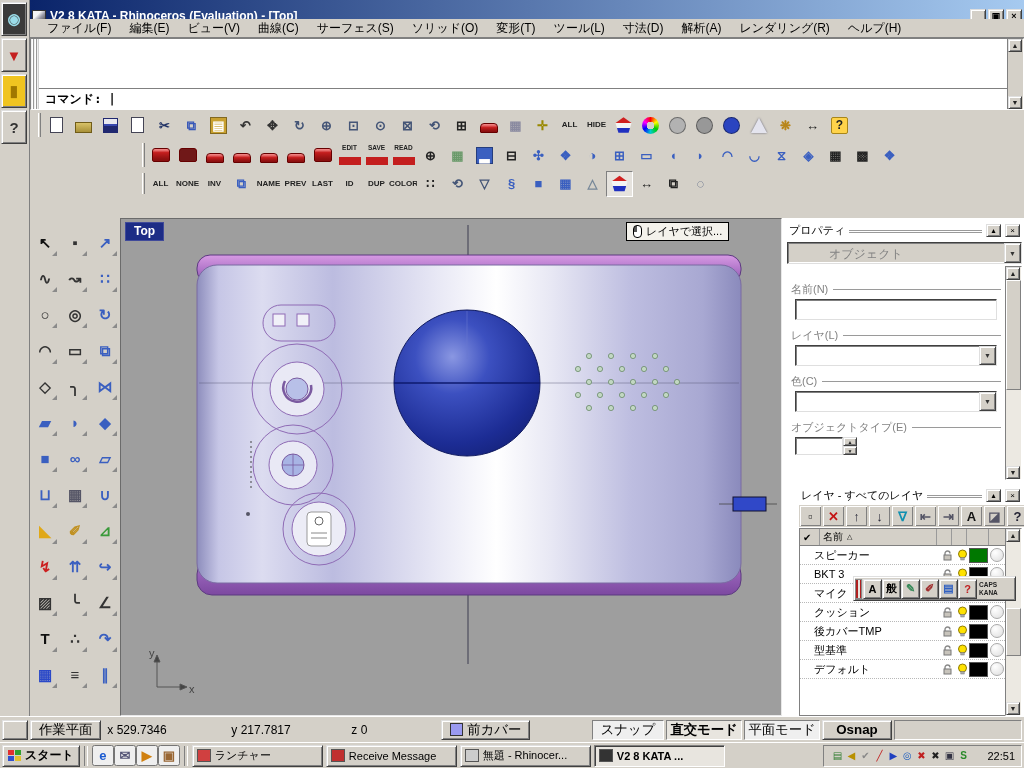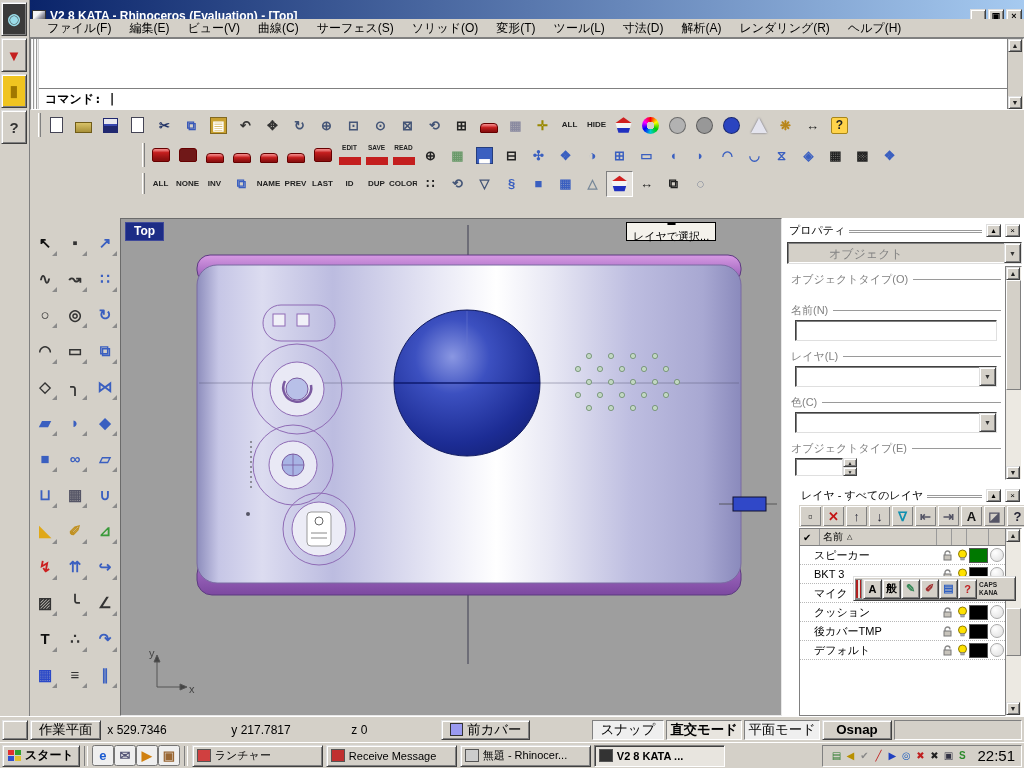--- a/index.html
+++ b/index.html
@@ -59,21 +59,21 @@
 
   
   #toolbox { left:30px; top:218px; width:90px; height:498px; background:#d4d0c8; display:grid; grid-template-columns:repeat(3,30px); grid-auto-rows:36px; justify-content:start; align-content:start; padding-top:6px; }
   #toolbox .tbtn { width:28px; height:31px; margin:auto; }
   #toolbox .tbtn::after { content:""; position:absolute; right:1px; bottom:1px; border-left:5px solid transparent; border-bottom:5px solid #8a8a8a; }
   #toolbox .ticon { font-size:15px; }
 
   
   #viewport { left:120px; top:218px; width:662px; height:498px; background:#9e9e9e; border:1px solid; border-color:#6b6b6b #e8e8e8 #e8e8e8 #6b6b6b; }
   #vp-label { position:absolute; left:4px; top:3px; background:#1c2c86; color:#fff; font-weight:bold; font-size:12px; padding:1px 8px 2px; border:1px solid #404a9a; }
-  #vp-pick { position:absolute; left:505px; top:3px; height:19px; background:#f4f2ec; border:1px solid #000; display:flex; align-items:center; padding:0 6px; font-size:11px; gap:4px;flex-direction:column; }
+  #vp-pick { position:absolute; left:505px; top:3px; height:19px; background:#f4f2ec; border:1px solid #000; display:flex; align-items:center; padding:0 6px; font-size:11px; gap:4px; }
   .mouse-ico { width:9px; height:13px; border:1px solid #000; border-radius:4px; background:linear-gradient(90deg,#555 48%,#fff 48%) no-repeat top/100% 55%, #fff; }
 
   
   #rightpanel { left:782px; top:218px; width:242px; height:498px; background:#ffffff; border-left:1px solid #fff; }
   .panel-hd { height:17px; display:flex; align-items:center; gap:4px; padding:0 2px; }
   .panel-hd .ttl { font-size:11px; white-space:nowrap; }
   .panel-hd .rule { flex:1; border-top:3px double #9a9a9a; margin-top:1px; }
   .panel-hd .hbtn { width:15px; height:13px; font-size:8px; display:flex; align-items:center; justify-content:center; }
   .dim { color:#828282; }
   .grpline { display:flex; align-items:center; gap:5px; font-size:11px; margin:6px 4px 2px; white-space:nowrap; }
@@ -118,21 +118,21 @@
   #start-btn { height:22px; display:flex; align-items:center; gap:3px; padding:0 5px; font-weight:bold; font-size:12px; }
   .winflag { width:14px; height:12px; display:grid; grid-template-columns:6px 6px; grid-auto-rows:5px; gap:1px; }
   .winflag i { display:block; }
   .tb-sep { width:4px; height:20px; border-left:1px solid #808080; border-right:1px solid #fff; margin:0 1px; }
   .ql { width:22px; height:21px; display:flex; align-items:center; justify-content:center; font-size:13px; font-weight:bold; }
   .task-btn { width:131px; height:22px; display:flex; align-items:center; gap:4px; padding:0 4px; font-size:11px; white-space:nowrap; overflow:hidden; }
   .task-btn .tico { width:14px; height:13px; flex:none; border:1px solid #555; }
   .task-btn.active { border-color:#808080 #fff #fff #808080; background:#e8e5df; font-weight:bold; box-shadow:inset 1px 1px 0 #404040; }
   #tray { margin-left:auto; height:22px; display:flex; align-items:center; padding:0 6px; gap:2px; }
   .tray-ico { width:14px; height:14px; display:flex; align-items:center; justify-content:center; font-size:10px; font-weight:bold; }
-  #clock { margin-left:6px; font-size:15px; }
+  #clock { margin-left:15px; font-size:11px; }
 </style>
 </head>
 <body>
 
 <div id="left-strip" class="abs">
   <div>
 
       <button class="sbtn raised2" style="background: rgb(58, 58, 58);">
         <span style="color: rgb(154, 220, 232);">◉</span>
       </button>
@@ -815,24 +815,20 @@
       <span class="rule"></span>
       <button class="hbtn raised2">▴</button>
       <button class="hbtn raised2">×</button>
     </div>
     <div class="ddrow sunken2" style="height:22px;background:#d4d0c8;margin-top:3px;">
       <span class="dim" style="flex:1;padding:3px 4px;margin-left:37px;">オブジェクト</span>
       <span class="dd-arrow raised2 dim">▼</span>
     </div>
     <div id="props-body">
       <div id="props-content">
-        <div class="grpline">
-            <span class="dim">オブジェクトタイプ(O)</span>
-            <span class="rule"></span>
-          </div>
         <div class="grpline" style="margin-top:16px;">
             <span class="dim">名前(N)</span>
             <span class="rule"></span>
           </div>
         <div class="field sunken2" style="margin:2px 8px 0;"></div>
         <div class="grpline" style="margin-top:8px;">
             <span class="dim">レイヤ(L)</span>
             <span class="rule"></span>
           </div>
         <div class="ddrow field sunken2" style="margin:2px 8px 0;">
@@ -1018,20 +1014,37 @@
               <span class="lr-bulb">
                 <svg width="11" height="12" viewBox="0 0 11 12">
                   <circle cx="5.5" cy="5" r="4" fill="#ffe200" stroke="#907c00"></circle>
                   <rect x="3.8" y="8.5" width="3.4" height="2.5" fill="#aaa" stroke="#777" stroke-width="0.5"></rect>
                 </svg>
               </span>
               <span class="lr-swatch" style="background: rgb(0, 0, 0);"></span>
               <span class="lr-mat"></span>
             </div>
 
+            <div class="layer-row">
+              <span class="lr-name">型基準</span>
+              <span class="lr-lock">
+                <svg width="10" height="11" viewBox="0 0 10 11">
+                  <path d="M2 5 V3.5 A2.5 2.5 0 0 1 7 3.5" fill="none" stroke="#8a8a8a" stroke-width="1.4"></path>
+                  <rect x="1" y="5" width="7" height="5" fill="#c8c4bc" stroke="#777"></rect>
+                </svg>
+              </span>
+              <span class="lr-bulb">
+                <svg width="11" height="12" viewBox="0 0 11 12">
+                  <circle cx="5.5" cy="5" r="4" fill="#ffe200" stroke="#907c00"></circle>
+                  <rect x="3.8" y="8.5" width="3.4" height="2.5" fill="#aaa" stroke="#777" stroke-width="0.5"></rect>
+                </svg>
+              </span>
+              <span class="lr-swatch" style="background: rgb(0, 0, 0);"></span>
+              <span class="lr-mat"></span>
+            </div>
 
             <div class="layer-row">
               <span class="lr-name">デフォルト</span>
               <span class="lr-lock">
                 <svg width="10" height="11" viewBox="0 0 10 11">
                   <path d="M2 5 V3.5 A2.5 2.5 0 0 1 7 3.5" fill="none" stroke="#8a8a8a" stroke-width="1.4"></path>
                   <rect x="1" y="5" width="7" height="5" fill="#c8c4bc" stroke="#777"></rect>
                 </svg>
               </span>
               <span class="lr-bulb">

